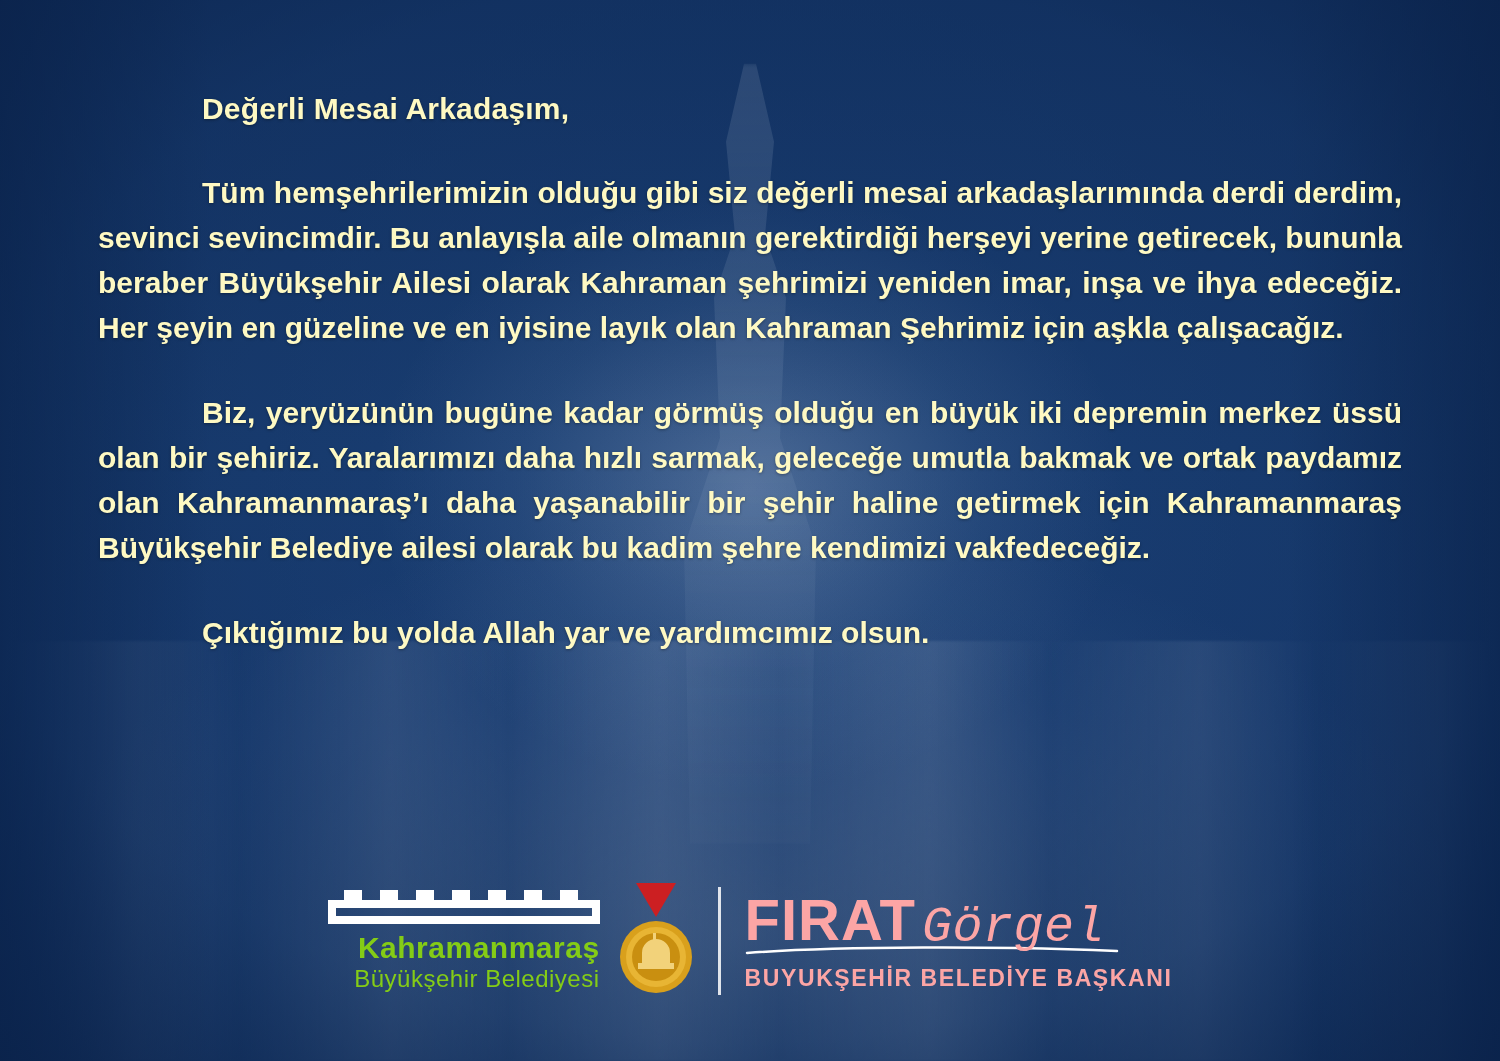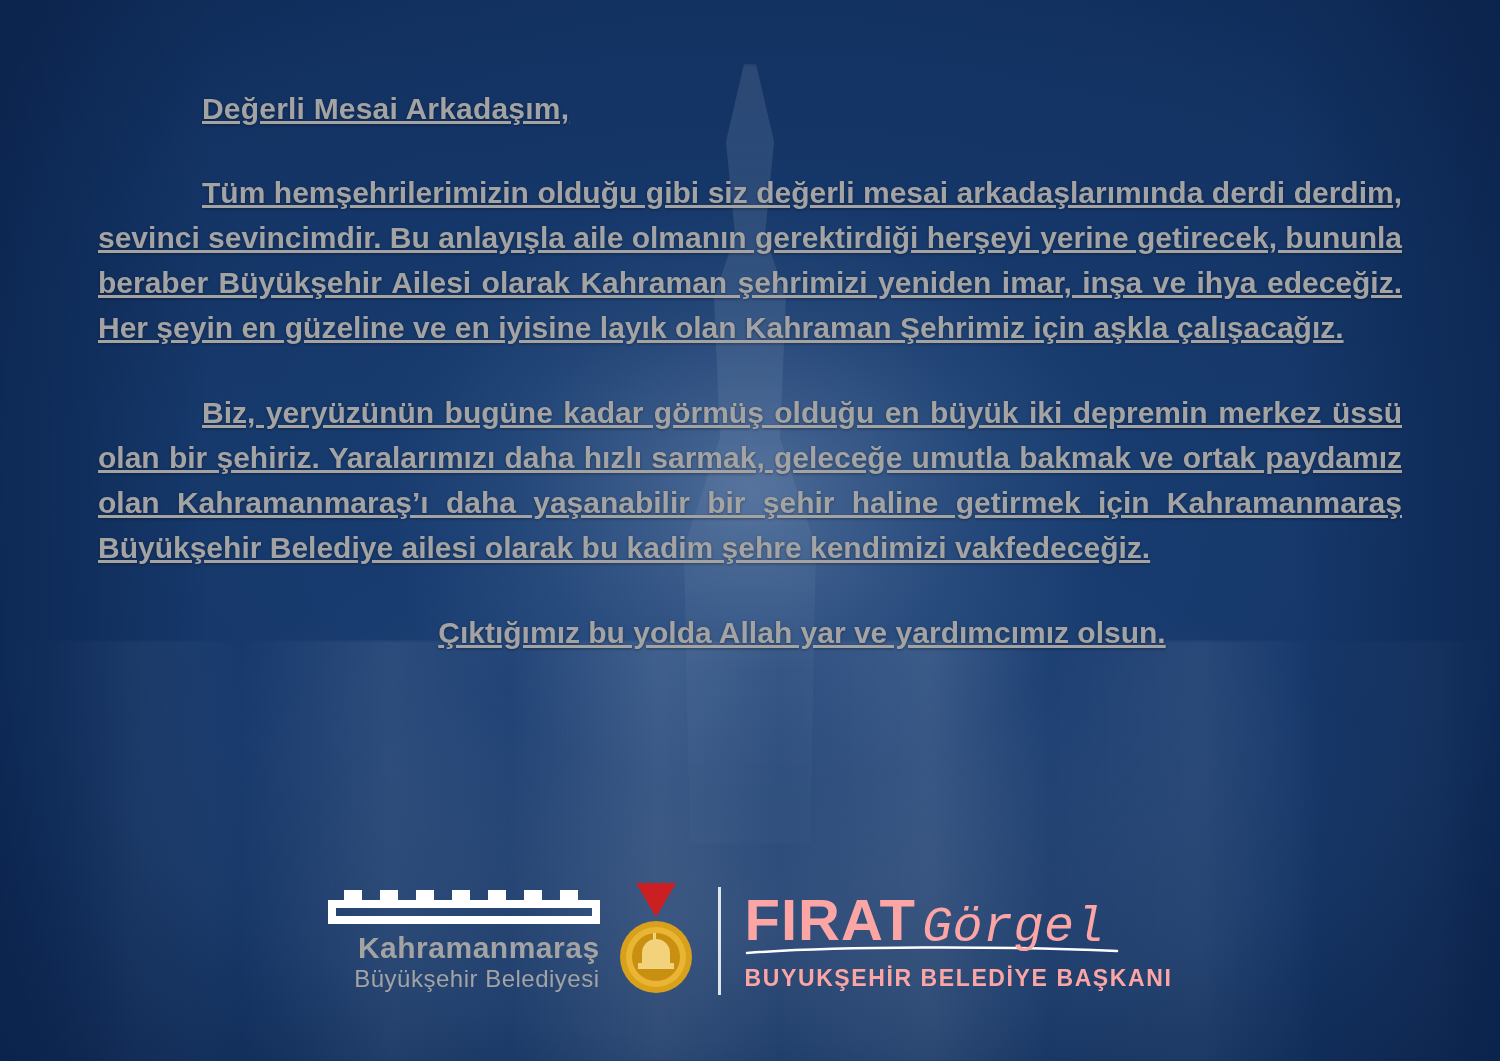--- a/index.html
+++ b/index.html
@@ -70,61 +70,60 @@
     background:
       radial-gradient(ellipse 1100px 760px at 50% 48%, rgba(12,40,84,0.05) 0%, rgba(12,40,84,0.45) 70%, rgba(10,34,74,0.78) 100%),
       linear-gradient(90deg, rgba(10,34,74,0.75) 0%, rgba(10,34,74,0.0) 14%, rgba(10,34,74,0.0) 86%, rgba(10,34,74,0.75) 100%);
     pointer-events: none;
   }
   .letter {
     position: absolute;
     left: 98px;
     right: 98px;
     top: 92px;
-    color: #a3a3a3;
-    text-decoration: underline;
+    color: #fef9c3;
   }
   .greeting {
     font-size: 30px;
     font-weight: 700;
     letter-spacing: 0.2px;
     margin: 0 0 44px 104px;
     text-shadow: 0 1px 3px rgba(0,0,0,0.35);
   }
   .para {
     font-size: 30px;
     line-height: 1.50;
     font-weight: 700;
     text-align: justify;
     text-justify: inter-word;
     margin: 0 0 40px 0;
     text-indent: 104px;
     text-shadow: 0 1px 3px rgba(0,0,0,0.35);
   }
   .para.last {
-    text-align: center;
+    text-align: left;
     margin-bottom: 0;
   }
   
   .footer {
     position: absolute;
     left: 0;
     right: 0;
     bottom: 66px;
     display: flex;
     align-items: center;
     justify-content: center;
     gap: 0px;
   }
   .muni {
     display: flex;
     flex-direction: column;
     align-items: flex-end;
     padding-right: 22px;
-    color: #a3a3a3;
+    color: #84cc16;
   }
   .muni-wall {
     width: 272px;
     height: 34px;
     margin-bottom: 8px;
   }
   .muni-name {
     font-size: 30px;
     font-weight: 700;
     letter-spacing: 0.5px;

